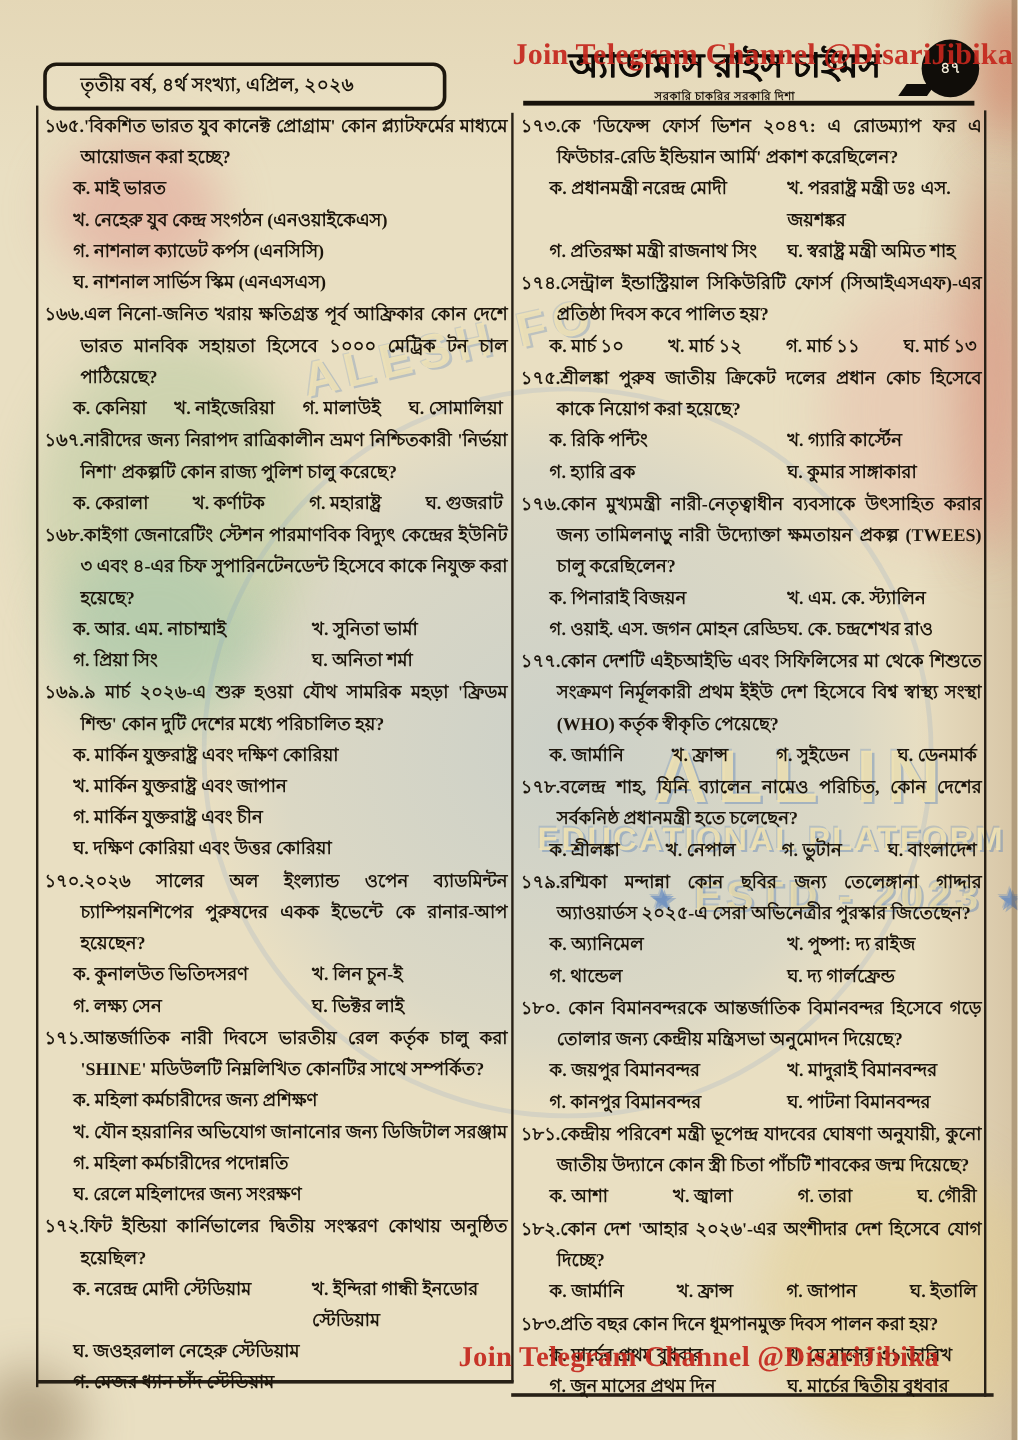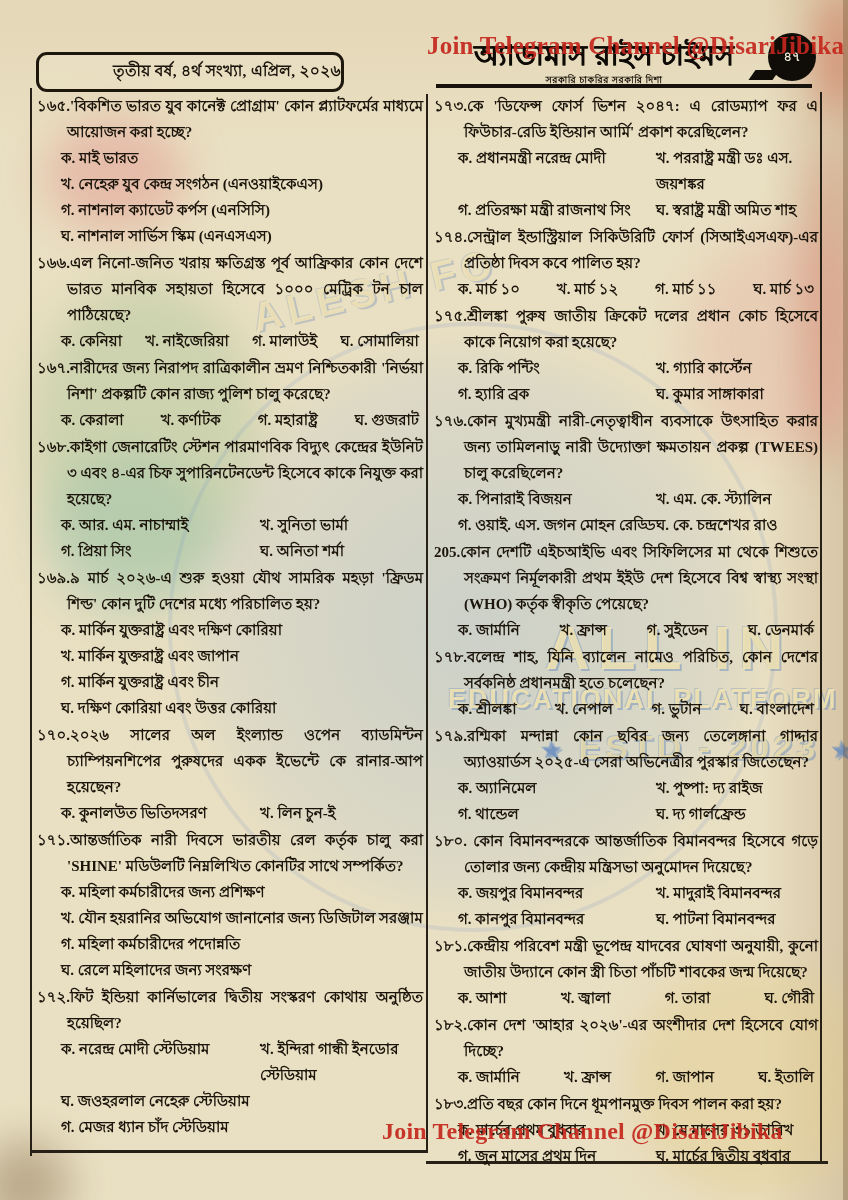--- a/index.html
+++ b/index.html
@@ -35,22 +35,22 @@
   
   .rule{position:absolute;background:#272016;pointer-events:none;}
   .rule-left{left:30px;top:88px;width:2px;height:1068px;}
   .rule-right{left:820px;top:92px;width:2px;height:1072px;}
   .rule-mid{left:426px;top:94px;width:2px;height:1058px;}
   .rule-bottom-l{left:30px;top:1150px;width:398px;height:3px;}
   .rule-bottom-r{left:426px;top:1161px;width:402px;height:3px;}
   .edge-strip{position:absolute;right:0;top:0;width:5px;height:1200px;background:rgba(110,80,50,.35);}
   
   .issue-box{position:absolute;left:36px;top:52px;width:302px;height:34px;border:3px solid #1d170e;
-    border-radius:11px;display:flex;align-items:center;justify-content:flex-end;
-    font-size:15.5px;font-weight:700;letter-spacing:.3px;background:rgba(240,232,208,.25);}
+    border-radius:11px;display:flex;align-items:center;justify-content:flex-start;
+    font-size:15.5px;font-weight:700;letter-spacing:.3px;background:rgba(240,232,208,.25);padding-left:28px;}
   .masthead{position:absolute;left:436px;top:41px;width:336px;text-align:center;}
   .masthead-title{font-size:28px;font-weight:900;letter-spacing:.5px;color:#0e0b07;
     text-shadow:.6px 0 #0e0b07;line-height:30px;}
   .masthead-sub{font-size:9.5px;font-weight:700;margin-top:2px;letter-spacing:.5px;}
   .masthead-bar{position:absolute;left:436px;top:84px;width:376px;height:4px;background:#17120b;}
   .page-circle{position:absolute;left:768px;top:33px;width:48px;height:48px;border-radius:50%;
     background:#100d09;color:#f3ecd9;display:flex;align-items:center;justify-content:center;
     font-size:13px;font-weight:700;z-index:3;}
   .page-circle-notch{position:absolute;left:752px;top:70px;width:24px;height:10px;background:#100d09;transform:skewX(-35deg);}
   
@@ -169,20 +169,24 @@
           <div class="opt-row c1"><span class="opt">ঘ. দক্ষিণ কোরিয়া এবং উত্তর কোরিয়া</span></div>
         </div>
       </div>
       <div class="question">
         <div class="q-text">১৭০.২০২৬ সালের অল ইংল্যান্ড ওপেন ব্যাডমিন্টন চ্যাম্পিয়নশিপের পুরুষদের একক ইভেন্টে কে রানার-আপ হয়েছেন?</div>
         <div class="opts">
           <div class="opt-row c2">
             <span class="opt">ক. কুনালউত ভিতিদসরণ</span>
             <span class="opt">খ. লিন চুন-ই</span>
           </div>
+          <div class="opt-row c2">
+            <span class="opt">গ. লক্ষ্য সেন</span>
+            <span class="opt">ঘ. ভিক্টর লাই</span>
+          </div>
         </div>
       </div>
       <div class="question">
         <div class="q-text">১৭১.আন্তর্জাতিক নারী দিবসে ভারতীয় রেল কর্তৃক চালু করা 'SHINE' মডিউলটি নিম্নলিখিত কোনটির সাথে সম্পর্কিত?</div>
         <div class="opts">
           <div class="opt-row c1"><span class="opt">ক. মহিলা কর্মচারীদের জন্য প্রশিক্ষণ</span></div>
           <div class="opt-row c1"><span class="opt">খ. যৌন হয়রানির অভিযোগ জানানোর জন্য ডিজিটাল সরঞ্জাম</span></div>
           <div class="opt-row c1"><span class="opt">গ. মহিলা কর্মচারীদের পদোন্নতি</span></div>
           <div class="opt-row c1"><span class="opt">ঘ. রেলে মহিলাদের জন্য সংরক্ষণ</span></div>
         </div>
@@ -244,21 +248,21 @@
             <span class="opt">ক. পিনারাই বিজয়ন</span>
             <span class="opt">খ. এম. কে. স্ট্যালিন</span>
           </div>
           <div class="opt-row c2">
             <span class="opt">গ. ওয়াই. এস. জগন মোহন রেড্ডি</span>
             <span class="opt">ঘ. কে. চন্দ্রশেখর রাও</span>
           </div>
         </div>
       </div>
       <div class="question">
-        <div class="q-text">205.কোন দেশটি এইচআইভি এবং সিফিলিসের মা থেকে শিশুতে সংক্রমণ নির্মূলকারী প্রথম ইইউ দেশ হিসেবে বিশ্ব স্বাস্থ্য সংস্থা (WHO) কর্তৃক স্বীকৃতি পেয়েছে?</div>
+        <div class="q-text">১৭৭.কোন দেশটি এইচআইভি এবং সিফিলিসের মা থেকে শিশুতে সংক্রমণ নির্মূলকারী প্রথম ইইউ দেশ হিসেবে বিশ্ব স্বাস্থ্য সংস্থা (WHO) কর্তৃক স্বীকৃতি পেয়েছে?</div>
         <div class="opts">
           <div class="opt-row c4">
             <span class="opt">ক. জার্মানি</span>
             <span class="opt">খ. ফ্রান্স</span>
             <span class="opt">গ. সুইডেন</span>
             <span class="opt">ঘ. ডেনমার্ক</span>
           </div>
         </div>
       </div>
       <div class="question">

